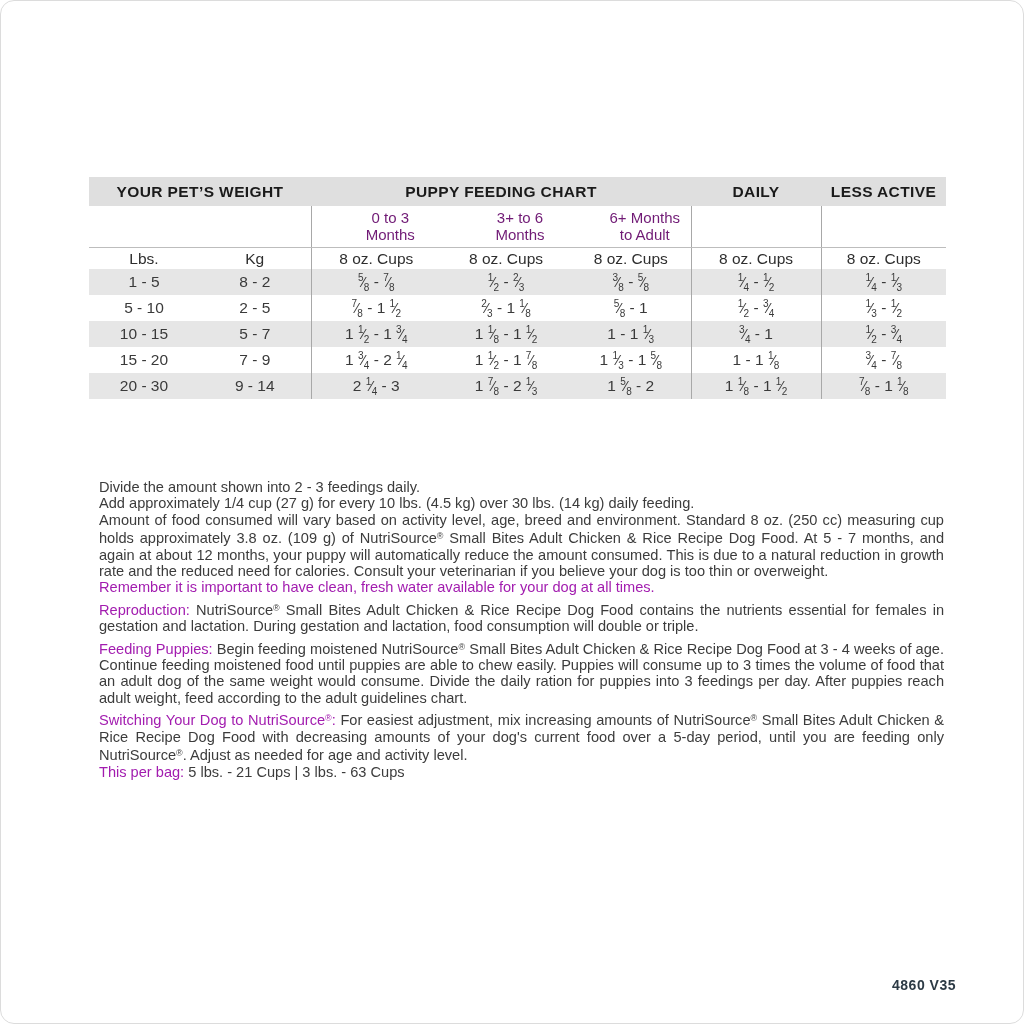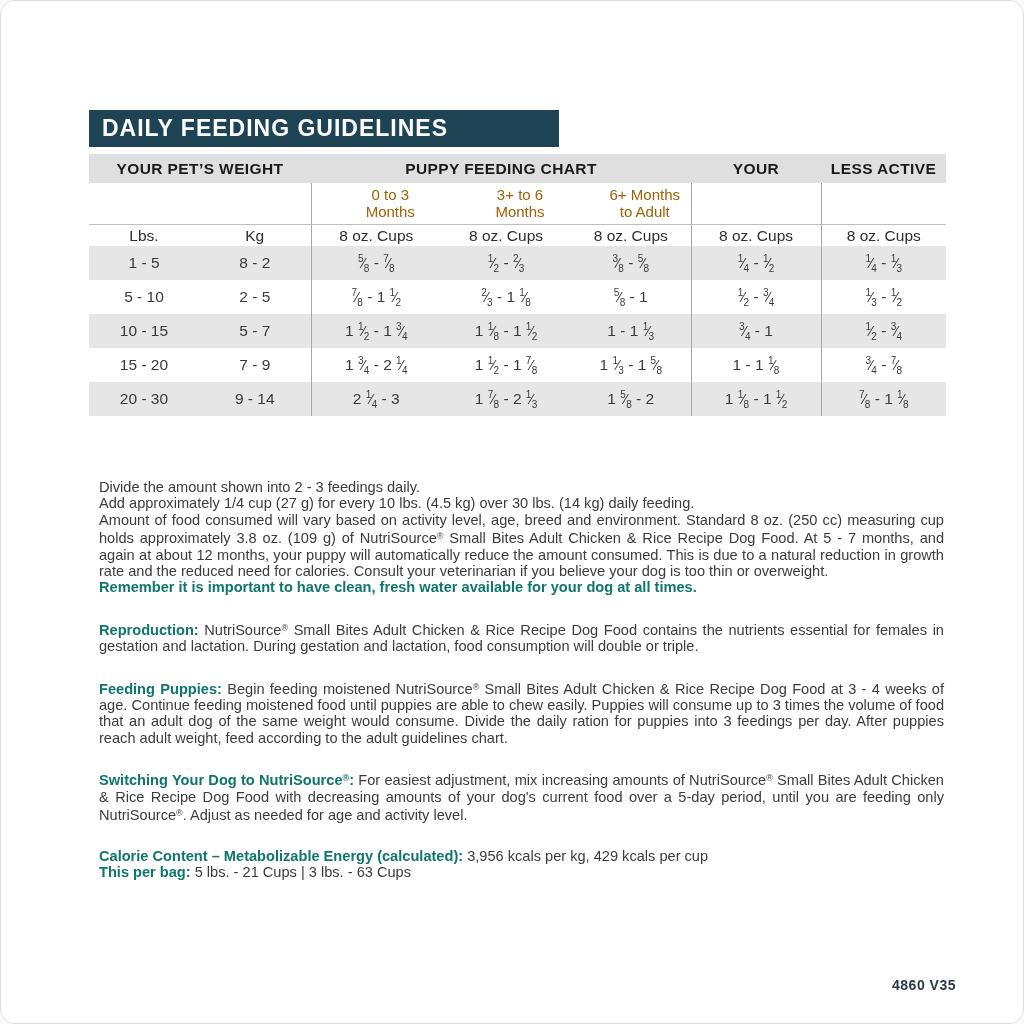--- a/index.html
+++ b/index.html
@@ -12,78 +12,75 @@
   .title-bar{
     position:absolute;left:88px;top:109px;width:470px;height:37px;
     background:#1d4355;display:flex;align-items:center;
   }
   .title-bar h1{
     margin:0;padding:0 0 0 13px;color:#ffffff;font-size:23px;font-weight:bold;
     letter-spacing:1px;white-space:nowrap;
   }
   
   table.feed{
-    position:absolute;left:88px;top:153px;width:857px;
+    position:absolute;left:88px;top:176px;width:857px;
     border-collapse:collapse;table-layout:fixed;
   }
   table.feed td,table.feed th{padding:0;text-align:center;vertical-align:middle;}
   tr.ghead th{
     background:#dfdfdf;height:29px;font-size:15.5px;font-weight:bold;color:#1a1a1a;
     letter-spacing:0.4px;
   }
   tr.mrow td{
-    height:41px;font-size:15px;color:#a16207;line-height:1.12;
+    height:41px;font-size:15px;color:#701a75;line-height:1.12;
     white-space:pre-line;border-bottom:1px solid #bdbdbd;padding-left:28px;
   }
   tr.urow td{height:21px;font-size:15.5px;color:#2e2e2e;}
-  tr.drow td{height:34px;font-size:15.5px;color:#3a3a3a;}
+  tr.drow td{height:26px;font-size:15.5px;color:#3a3a3a;}
   tr.drow.alt td{background:#e6e6e6;}
   td.bl{border-left:1px solid #a8a8a8;}
   
   .fr{display:inline-block;white-space:nowrap;}
   .fr sup{font-size:10px;vertical-align:6px;letter-spacing:0;}
   .fr sub{font-size:10px;vertical-align:-4px;}
   .fr i{font-style:normal;font-size:14px;margin:0 -1px;}
   
   .notes{position:absolute;left:98px;top:478px;width:845px;font-size:14.6px;line-height:16.4px;}
   .notes p{margin:0;}
   .notes .just{text-align:justify;}
-  .notes .b{font-weight:bold;color:#0f766e;}
-  .notes .gap{margin-top:24px;}
+  .notes .b{font-weight:normal;color:#a21caf;}
+  .notes .gap{margin-top:4px;}
   sup.reg{font-size:9px;vertical-align:4px;}
   
   .footer-code{
     position:absolute;right:67px;top:976px;font-size:14px;font-weight:bold;color:#2c3a45;
     letter-spacing:0.5px;
   }
 </style>
 </head>
 <body>
 
 <div class="canvas">
 
-  <div class="title-bar">
-    <h1>DAILY FEEDING GUIDELINES</h1>
-  </div>
 
   <table class="feed">
     <colgroup>
       <col style="width:110px">
         <col style="width:112px">
       <col style="width:130px">
         <col style="width:130px">
         <col style="width:120px">
       <col style="width:130px">
         <col style="width:125px">
     </colgroup>
     <tbody>
         <tr class="ghead">
           <th colspan="2">YOUR PET’S WEIGHT</th>
           <th colspan="3">PUPPY FEEDING CHART</th>
-          <th colspan="1">YOUR</th>
+          <th colspan="1">DAILY</th>
           <th colspan="1">LESS ACTIVE</th>
         </tr>
         <tr class="mrow">
           <td colspan="2"></td>
           <td class="bl">0 to 3
 Months</td>
           <td class="">3+ to 6
 Months</td>
           <td class="">6+ Months
 to Adult</td>
@@ -152,19 +149,18 @@
     <p>Add approximately 1/4 cup (27 g) for every 10 lbs. (4.5 kg) over 30 lbs. (14 kg) daily feeding.</p>
     <p class="just rich">Amount of food consumed will vary based on activity level, age, breed and environment. Standard 8 oz. (250 cc) measuring cup holds approximately 3.8 oz. (109 g) of NutriSource<sup class="reg">®</sup> Small Bites Adult Chicken &amp; Rice Recipe Dog Food. At 5 - 7 months, and again at about 12 months, your puppy will automatically reduce the amount consumed. This is due to a natural reduction in growth rate and the reduced need for calories. Consult your veterinarian if you believe your dog is too thin or overweight.</p>
     <p class="b">Remember it is important to have clean, fresh water available for your dog at all times.</p>
 
     <p class="just gap"><span class="b rich">Reproduction:</span> <span class="rich">NutriSource<sup class="reg">®</sup> Small Bites Adult Chicken &amp; Rice Recipe Dog Food contains the nutrients essential for females in gestation and lactation. During gestation and lactation, food consumption will double or triple.</span></p>
 
     <p class="just gap"><span class="b rich">Feeding Puppies:</span> <span class="rich">Begin feeding moistened NutriSource<sup class="reg">®</sup> Small Bites Adult Chicken &amp; Rice Recipe Dog Food at 3 - 4 weeks of age. Continue feeding moistened food until puppies are able to chew easily. Puppies will consume up to 3 times the volume of food that an adult dog of the same weight would consume. Divide the daily ration for puppies into 3 feedings per day. After puppies reach adult weight, feed according to the adult guidelines chart.</span></p>
 
     <p class="just gap"><span class="b rich">Switching Your Dog to NutriSource<sup class="reg">®</sup>:</span> <span class="rich">For easiest adjustment, mix increasing amounts of NutriSource<sup class="reg">®</sup> Small Bites Adult Chicken &amp; Rice Recipe Dog Food with decreasing amounts of your dog's current food over a 5-day period, until you are feeding only NutriSource<sup class="reg">®</sup>. Adjust as needed for age and activity level.</span></p>
 
-    <p class="gap"><span class="b">Calorie Content – Metabolizable Energy (calculated):</span> <span>3,956 kcals per kg, 429 kcals per cup</span></p>
     <p><span class="b">This per bag:</span> <span>5 lbs. - 21 Cups  |  3 lbs. -  63 Cups</span></p>
   </div>
 
   <div class="footer-code">4860 V35</div>
 
 </div>
 
 </body></html>

